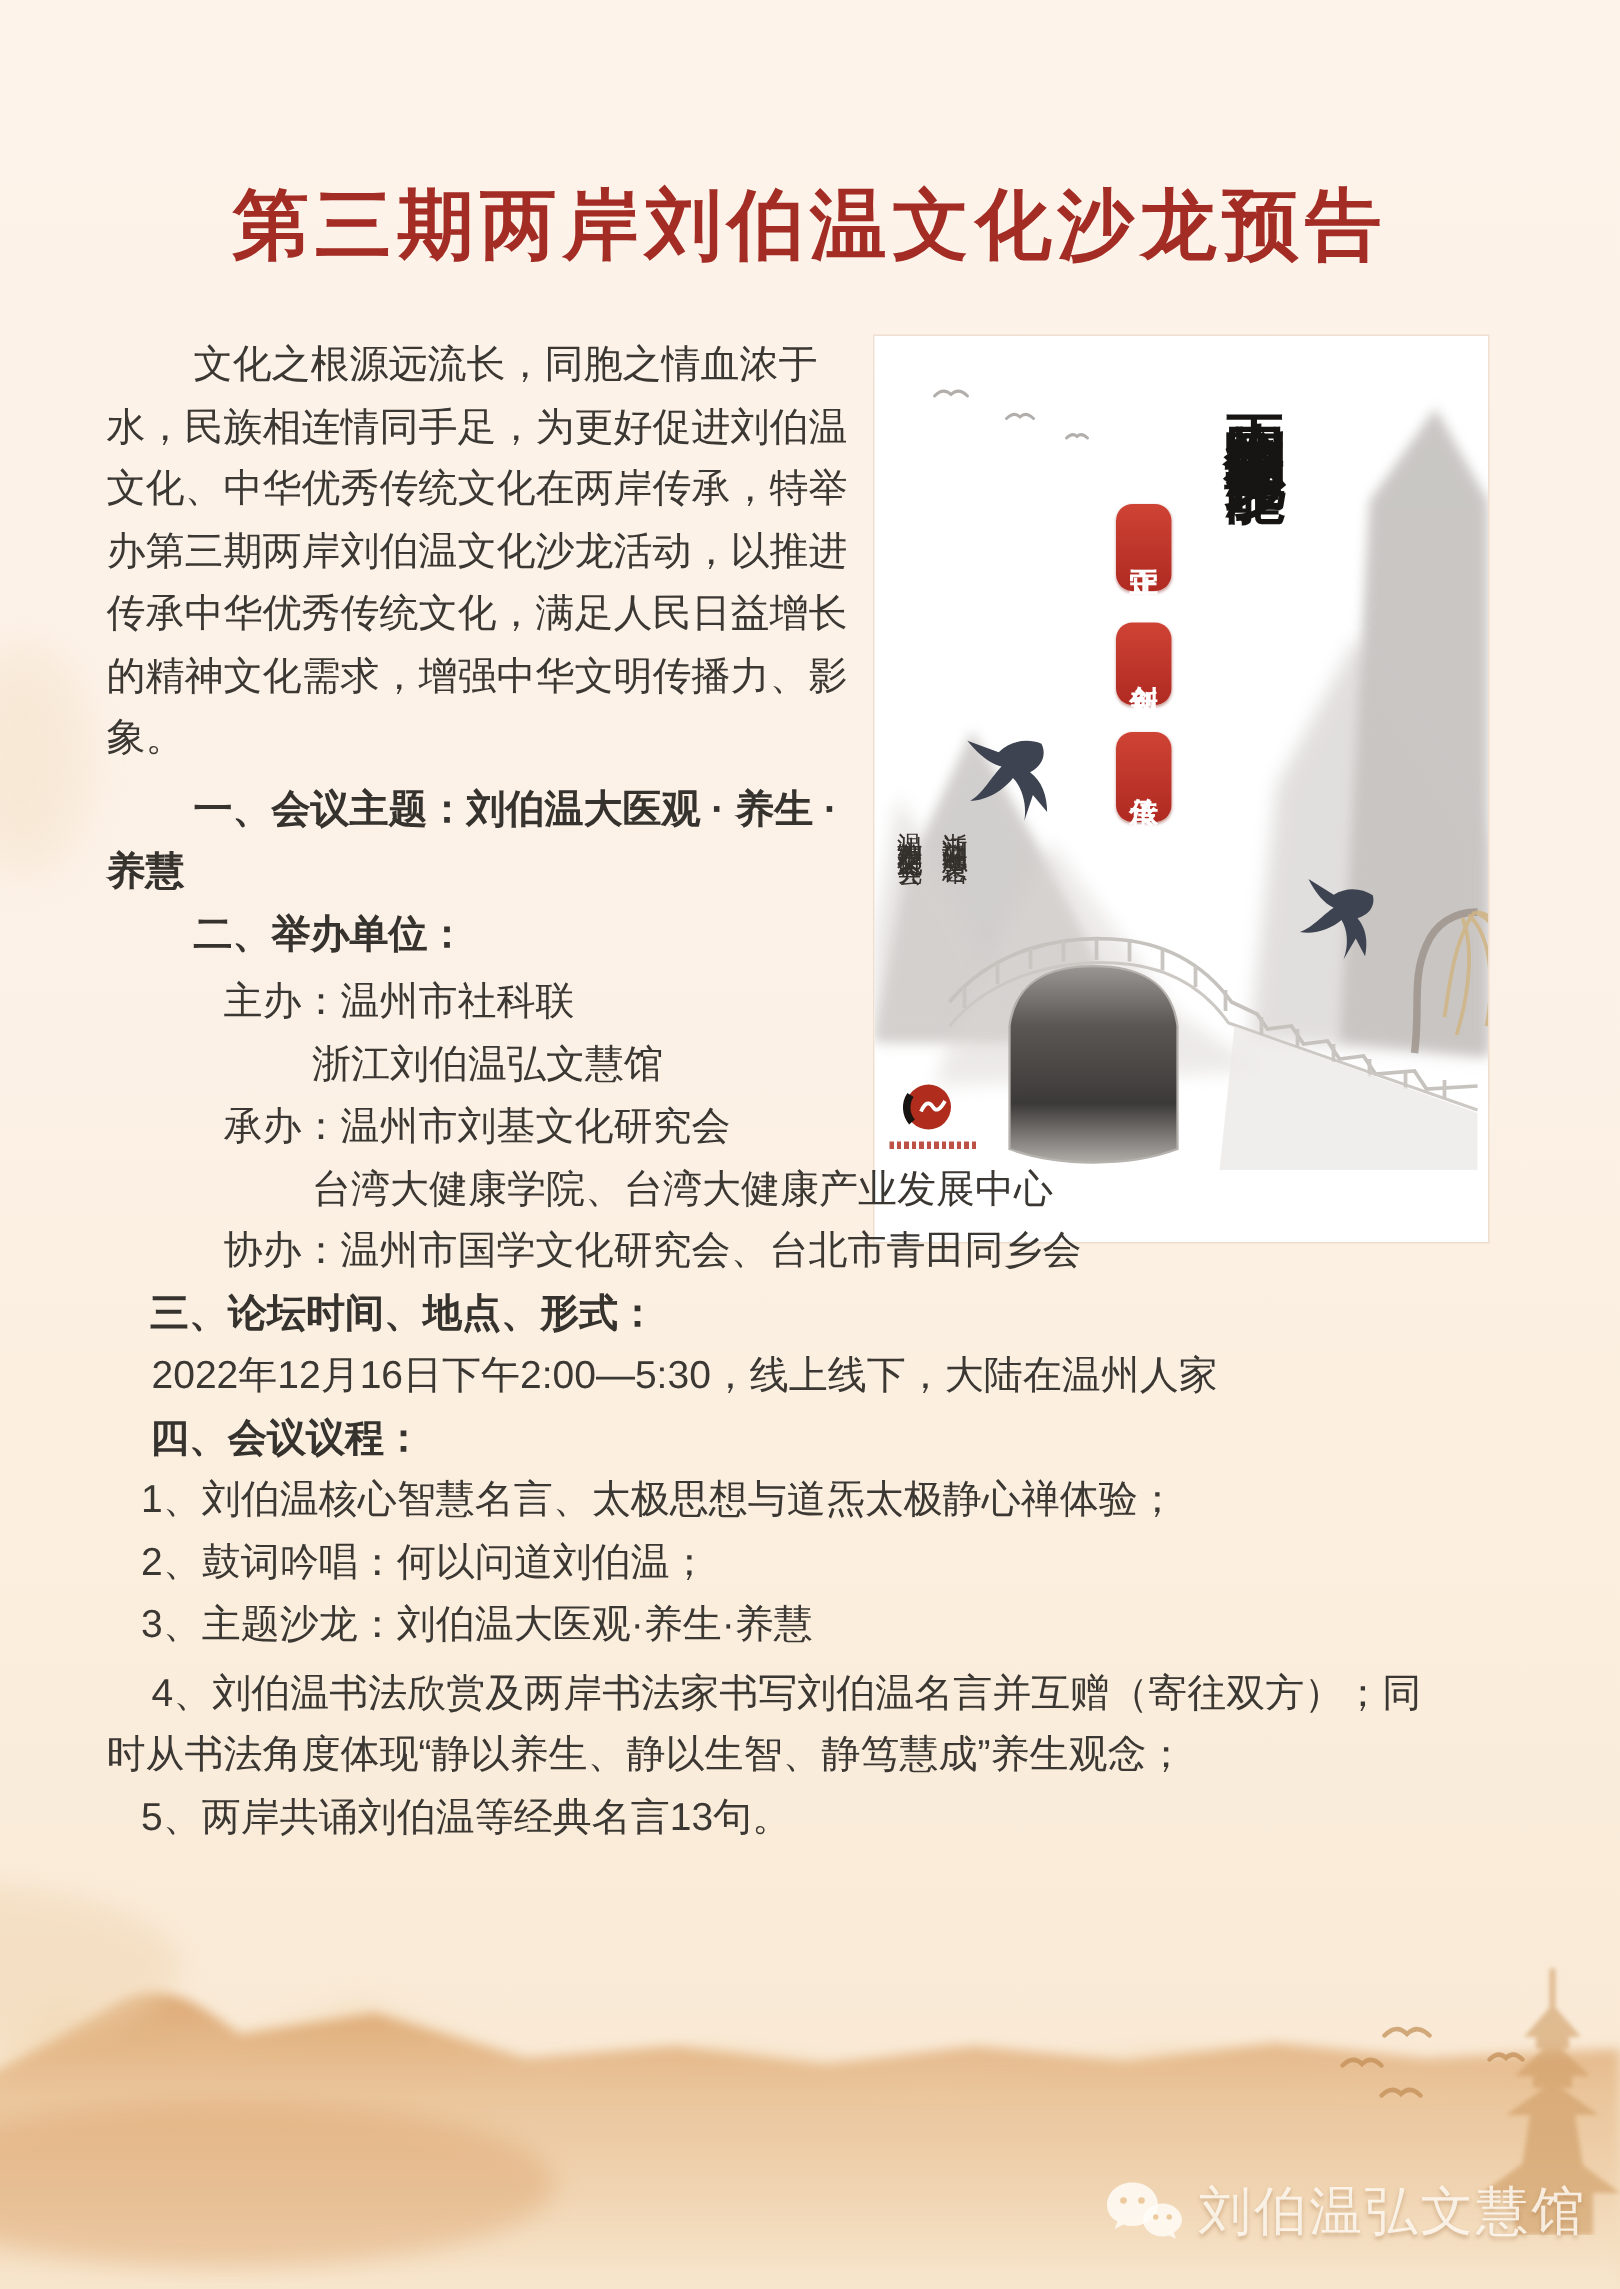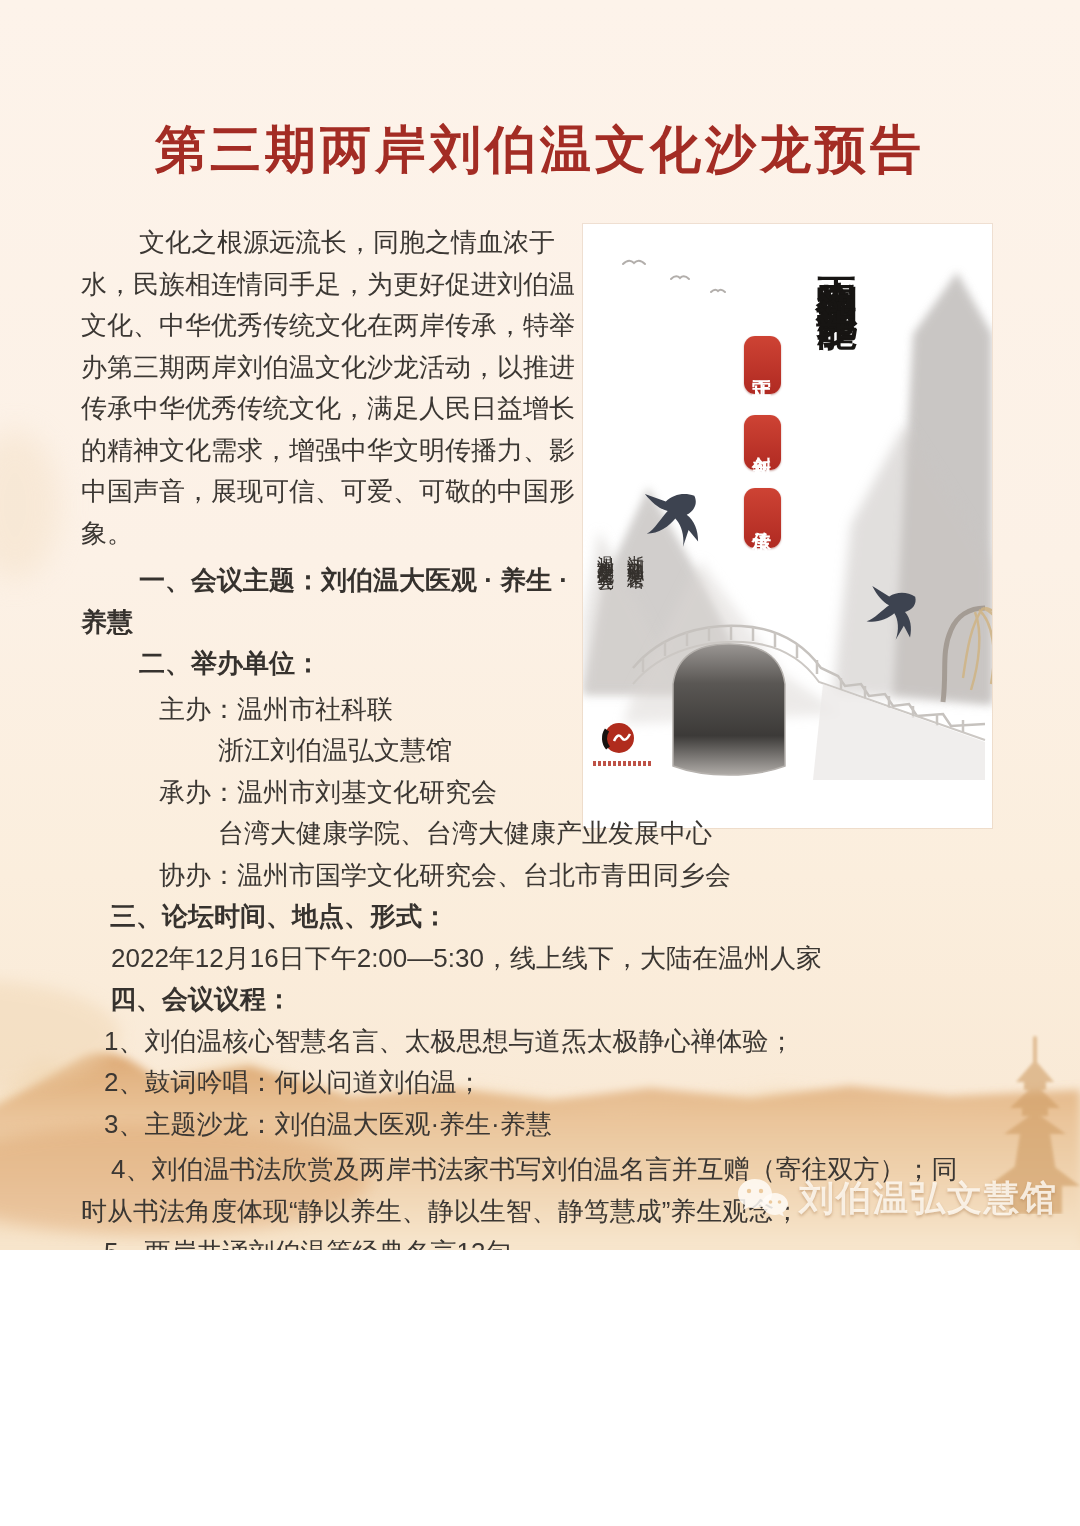--- a/index.html
+++ b/index.html
@@ -1,29 +1,29 @@
 <!DOCTYPE html>
 <html><head>
 <meta charset="utf-8">
 <style>
   html,body{margin:0;padding:0;}
   body{font-family:"Liberation Sans","DejaVu Sans",sans-serif;}
   .page{
-    position:relative;width:1080px;height:1250px;overflow:hidden;
+    position:relative;width:1080px;height:1526px;overflow:hidden;
     background:linear-gradient(180deg,#fdf3ea 0%,#fcf1e6 45%,#fbeedd 70%,#f8e7d2 100%);
   }
   
   .main-title{
     position:absolute;left:0;top:116px;width:100%;text-align:center;
     font-size:51px;font-weight:900;letter-spacing:4px;color:#a32c24;
     font-family:"Liberation Sans","DejaVu Sans",sans-serif;
   }
   
   .content{
-    position:absolute;left:81px;top:222px;width:955px;
+    position:absolute;left:71px;top:222px;width:955px;
     font-size:26px;line-height:41.5px;color:#3b3733;
   }
   .line{white-space:nowrap;}
   .b{font-weight:bold;color:#36322e;}
   .ind2{padding-left:58px;}
   .o1{padding-left:78px;}
   .o2{padding-left:137px;}
   .h3{padding-left:29px;}
   .date{padding-left:30px;}
   .ag{padding-left:23px;}
@@ -73,21 +73,21 @@
   .topleft-wash{
     position:absolute;left:-30px;top:430px;width:90px;height:150px;border-radius:50%;
     background:#f2dcbf;opacity:.4;filter:blur(14px);
   }
   
   .watermark{
     position:absolute;right:22px;bottom:28px;
     display:flex;align-items:center;gap:10px;
   }
   .watermark-label{
-    font-size:35px;letter-spacing:2px;font-weight:bold;
+    font-size:35px;letter-spacing:2px;font-weight:normal;
     color:rgba(255,251,245,.82);
     text-shadow:0 2px 3px rgba(168,120,74,.45);
   }
 </style>
 </head>
 <body>
 
 <div class="page">
 
   <div class="topleft-wash"></div>
@@ -219,21 +219,20 @@
     <div class="seal-caption"></div>
   </div>
 
   <div class="content">
     <div class="line ind2">文化之根源远流长，同胞之情血浓于</div>
     <div class="line">水，民族相连情同手足，为更好促进刘伯温</div>
     <div class="line">文化、中华优秀传统文化在两岸传承，特举</div>
     <div class="line">办第三期两岸刘伯温文化沙龙活动，以推进</div>
     <div class="line">传承中华优秀传统文化，满足人民日益增长</div>
     <div class="line">的精神文化需求，增强中华文明传播力、影</div>
-    <div class="line">中国声音，展现可信、可爱、可敬的中国形</div>
     <div class="line">象。</div>
     <div class="line b ind2 mt6">一、会议主题：刘伯温大医观 · 养生 ·</div>
     <div class="line b">养慧</div>
     <div class="line b ind2">二、举办单位：</div>
     <div class="line o1 mt4">主办：温州市社科联</div>
     <div class="line o2">浙江刘伯温弘文慧馆</div>
     <div class="line o1">承办：温州市刘基文化研究会</div>
     <div class="line o2">台湾大健康学院、台湾大健康产业发展中心</div>
     <div class="line o1">协办：温州市国学文化研究会、台北市青田同乡会</div>
     <div class="line b h3">三、论坛时间、地点、形式：</div>

